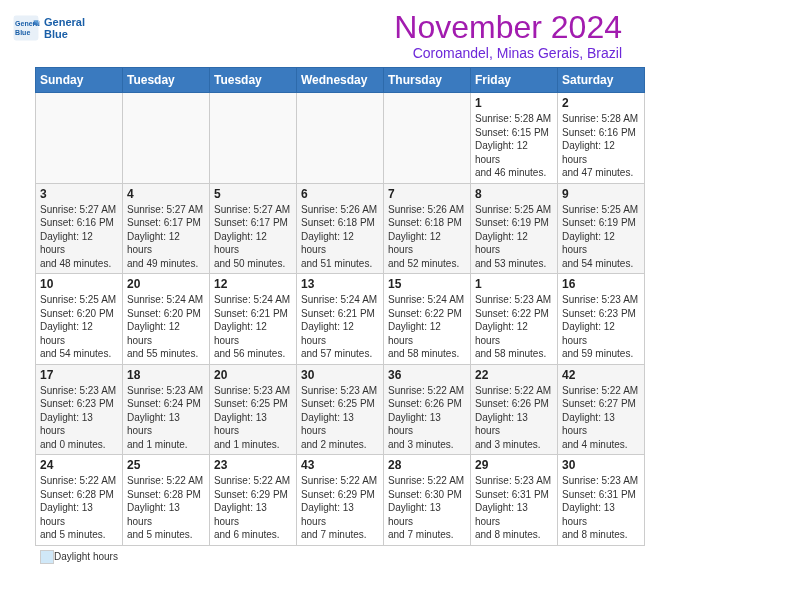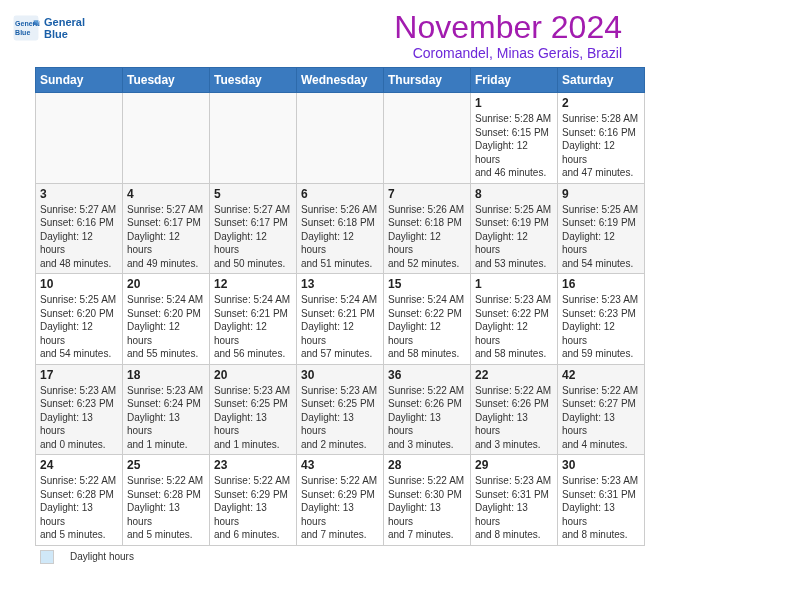--- a/index.html
+++ b/index.html
@@ -89,21 +89,21 @@
       display: flex;
       align-items: center;
       gap: 16px;
       margin-top: 4px;
       font-size: 10px;
       color: #333;
     }
     .legend-item {
       display: flex;
       align-items: center;
-      gap: 16px;
+      gap: 0;
       padding-left: 28px;
     }
     .legend-box {
       width: 14px;
       height: 14px;
       border: 1px solid #ccc;
     }
   </style>
 </head>
 <body>

